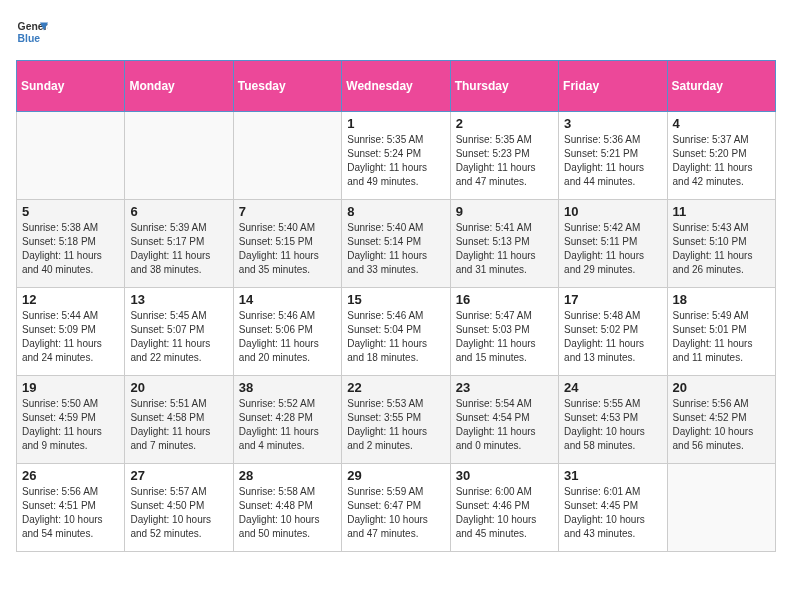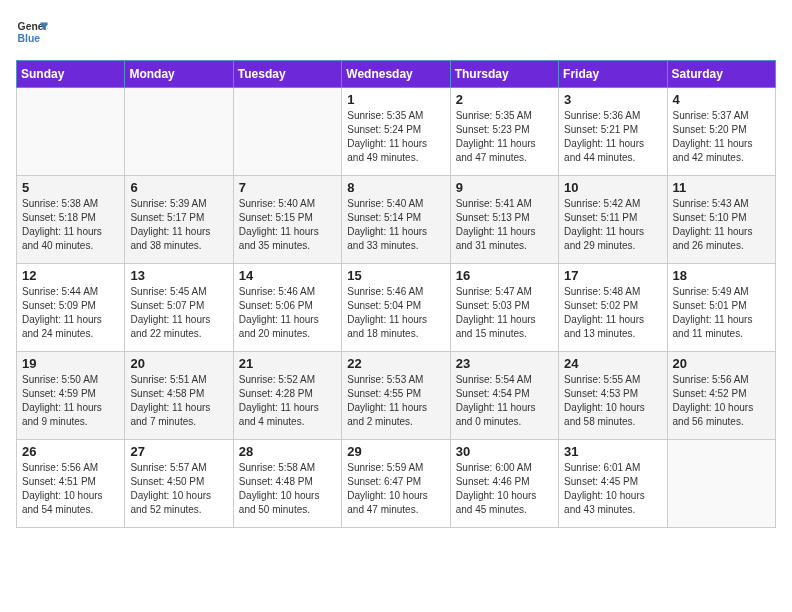--- a/index.html
+++ b/index.html
@@ -34,25 +34,25 @@
     .location {
       font-size: 14px;
       color: #444;
     }
     table {
       width: 100%;
       border-collapse: collapse;
       table-layout: fixed;
     }
     thead tr th {
-      background-color: #6d28d9;
+      background-color: #ec4899;
       color: #fff;
       font-size: 12px;
       font-weight: bold;
-      padding: 6px 4px;
+      padding: 18px 4px;
       text-align: left;
       border: 1px solid #5590cc;
     }
     tbody tr td {
       border: 1px solid #ccc;
       vertical-align: top;
       padding: 4px 5px;
       font-size: 10.5px;
       color: #333;
       height: 88px;
@@ -233,29 +233,29 @@
 Sunset: 4:59 PM
 Daylight: 11 hours and 9 minutes.</div>
         </td>
         <td>
           <span class="day-number">20</span>
           <div class="cell-text">Sunrise: 5:51 AM
 Sunset: 4:58 PM
 Daylight: 11 hours and 7 minutes.</div>
         </td>
         <td>
-          <span class="day-number">21</span>
+          <span class="day-number">38</span>
           <div class="cell-text">Sunrise: 5:52 AM
 Sunset: 4:28 PM
 Daylight: 11 hours and 4 minutes.</div>
         </td>
         <td>
           <span class="day-number">22</span>
           <div class="cell-text">Sunrise: 5:53 AM
-Sunset: 4:55 PM
+Sunset: 3:55 PM
 Daylight: 11 hours and 2 minutes.</div>
         </td>
         <td>
           <span class="day-number">23</span>
           <div class="cell-text">Sunrise: 5:54 AM
 Sunset: 4:54 PM
 Daylight: 11 hours and 0 minutes.</div>
         </td>
         <td>
           <span class="day-number">24</span>

